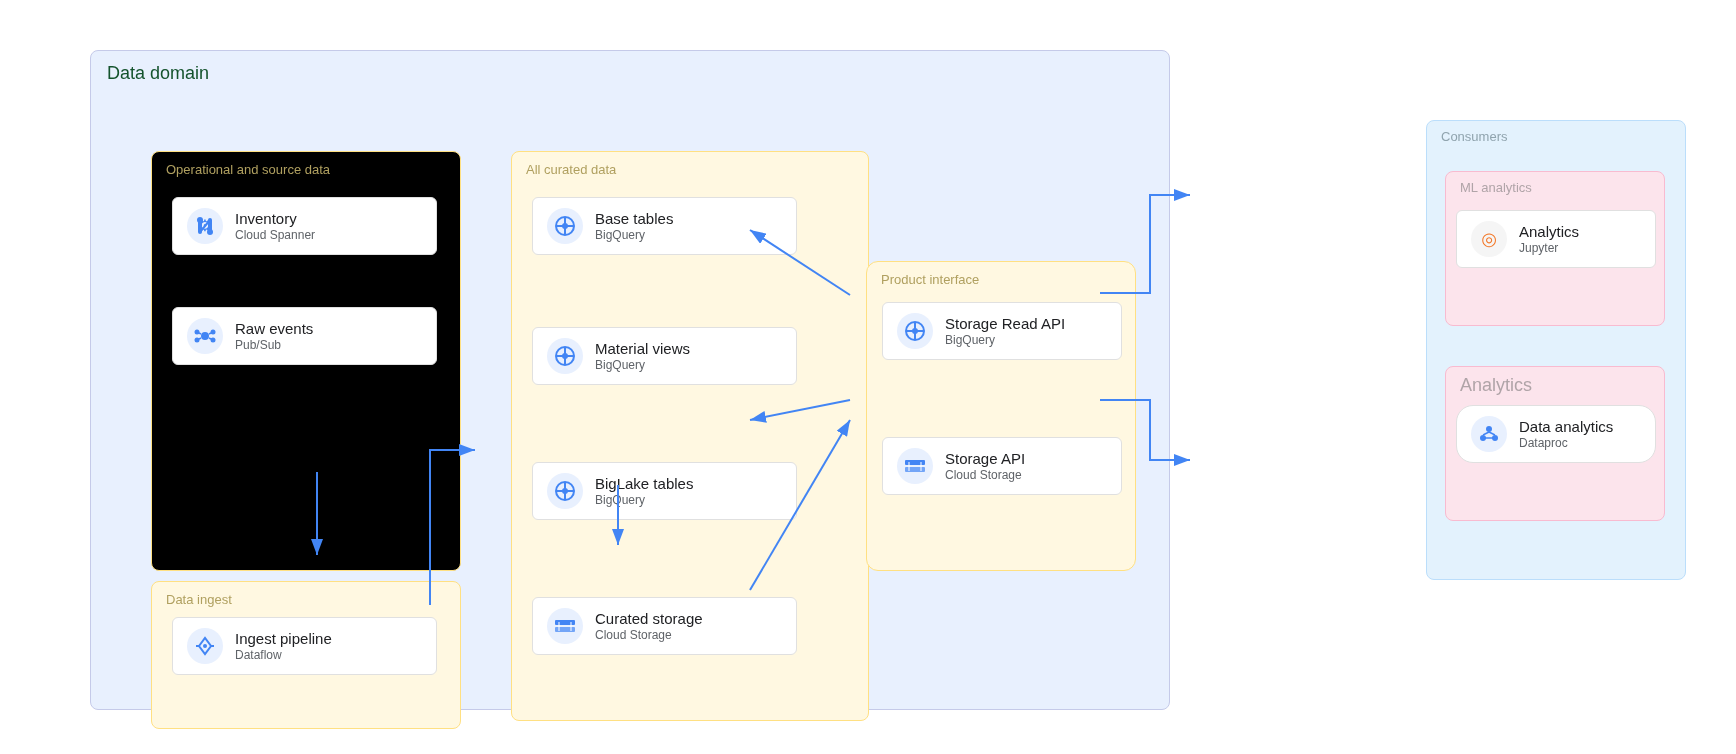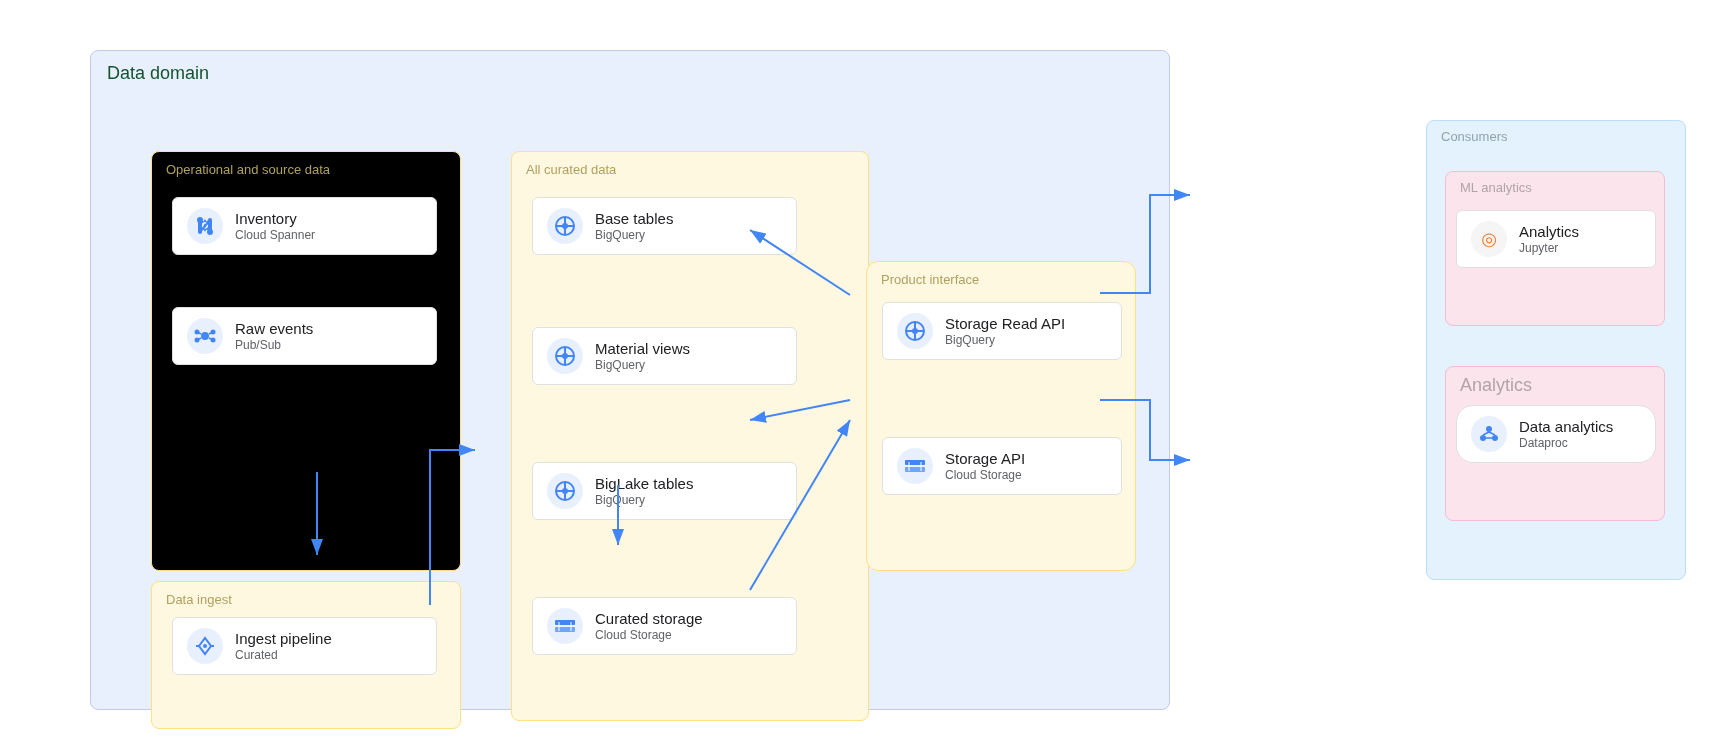--- a/index.html
+++ b/index.html
@@ -270,21 +270,21 @@
           <svg width="36" height="36" viewBox="0 0 36 36">
             <circle cx="18" cy="18" r="18" fill="#e8f0fe"></circle>
             <path d="M12 18 L18 10 L24 18 L18 26 Z" fill="none" stroke="#4285f4" stroke-width="2"></path>
             <line x1="9" y1="18" x2="12" y2="18" stroke="#4285f4" stroke-width="2"></line>
             <line x1="24" y1="18" x2="27" y2="18" stroke="#4285f4" stroke-width="2"></line>
             <circle cx="18" cy="18" r="2" fill="#4285f4"></circle>
           </svg>
         </div>
         <div class="text-block">
           <div class="title">Ingest pipeline</div>
-          <div class="subtitle">Curated</div>
+          <div class="subtitle">Dataflow</div>
         </div>
       </div>
     </div>
 
     <div class="curated-box">
       <span class="curated-label">All curated data</span>
 
       <div class="service-card" style="top:45px; left:20px; width:265px;">
         <div class="icon">
           <svg width="36" height="36" viewBox="0 0 36 36">

